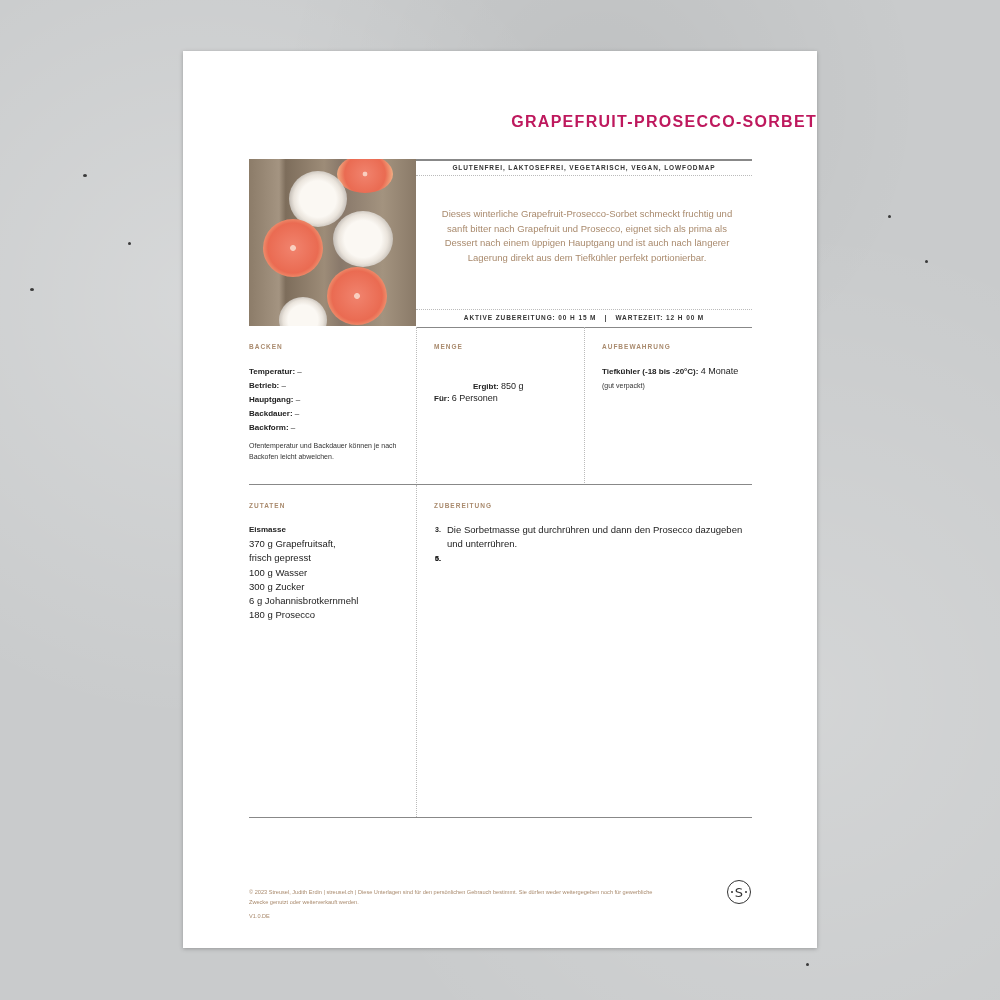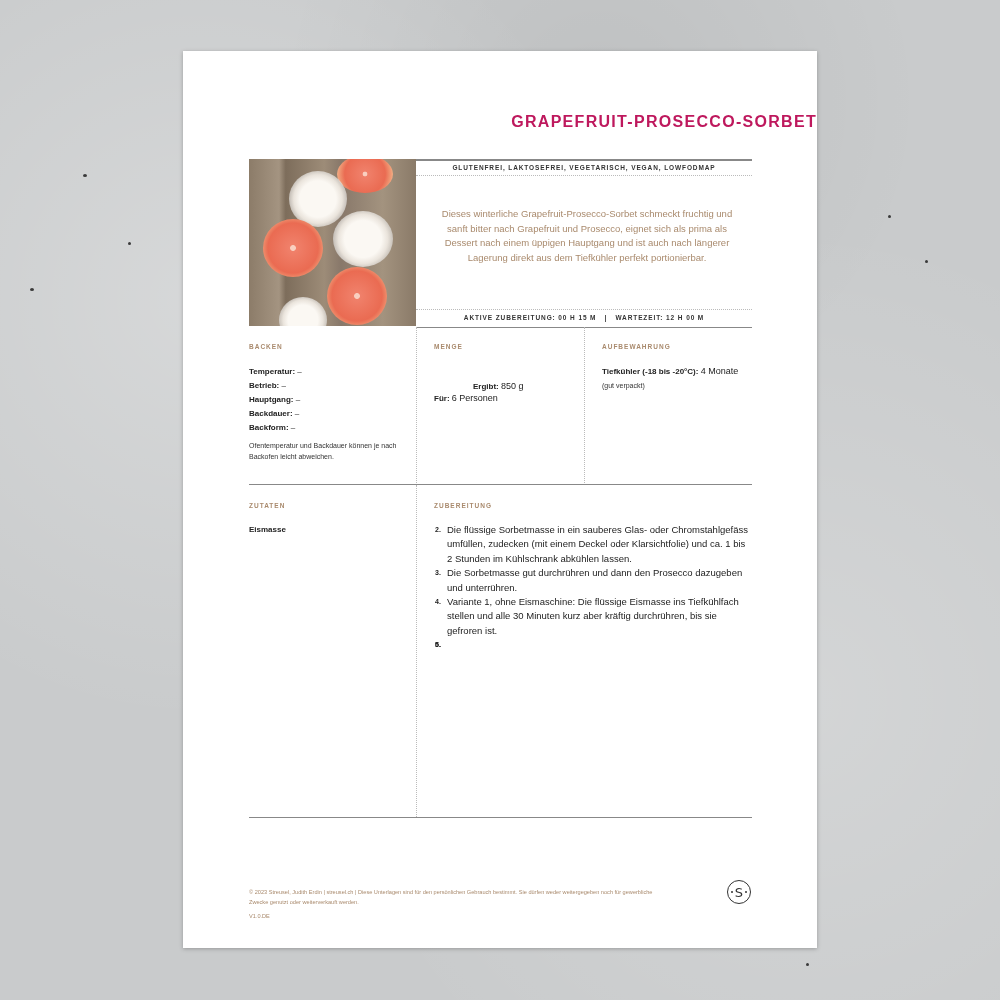--- a/index.html
+++ b/index.html
@@ -143,27 +143,33 @@
       <div class="kv" style="top:39px;left:17px;white-space:nowrap;"><b>Tiefkühler (-18 bis -20°C):</b> <span class="val">4 Monate</span></div>
       <div class="note" style="top:53px;left:17px;">(gut verpackt)</div>
     </div>
   </div>
   <div class="info-rule"></div>
 
   <div class="main">
     <div class="colL">
       <div class="section-label" style="top:17px;left:0;">ZUTATEN</div>
       <div class="ing-head">Eismasse</div>
+      <ul class="ing-list">
+        <li>370 g Grapefruitsaft,</li>
+        <li>frisch gepresst</li>
+        <li>100 g Wasser</li>
+        <li>300 g Zucker</li>
+        <li>6 g Johannisbrotkernmehl</li>
+        <li>180 g Prosecco</li>
+      </ul>
     </div>
     <div class="colR">
       <div class="section-label" style="top:17px;left:17px;">ZUBEREITUNG</div>
       <ol class="steps">
-        <li><span class="num">2.</span><span>Die flüssige Sorbetmasse in ein sauberes Glas- oder Chromstahlgefäss umfüllen, zudecken (mit einem Deckel oder Klarsichtfolie) und ca. 1 bis 2 Stunden im Kühlschrank abkühlen lassen.</span></li>
         <li><span class="num">3.</span><span>Die Sorbetmasse gut durchrühren und dann den Prosecco dazugeben und unterrühren.</span></li>
-        <li><span class="num">4.</span><span>Variante 1, ohne Eismaschine: Die flüssige Eismasse ins Tiefkühlfach stellen und alle 30 Minuten kurz aber kräftig durchrühren, bis sie gefroren ist.</span></li>
         <li><span class="num">5.</span></li>
         <li><span class="num">6.</span></li>
       </ol>
     </div>
   </div>
   <div class="main-rule"></div>
 
   <div class="footer">© 2023 Streusel, Judith Erdin | streusel.ch | Diese Unterlagen sind für den persönlichen Gebrauch bestimmt. Sie dürfen weder weitergegeben noch für gewerbliche Zwecke genutzt oder weiterverkauft werden.</div>
   <div class="version">V1.0.DE</div>
   <div class="logo">

